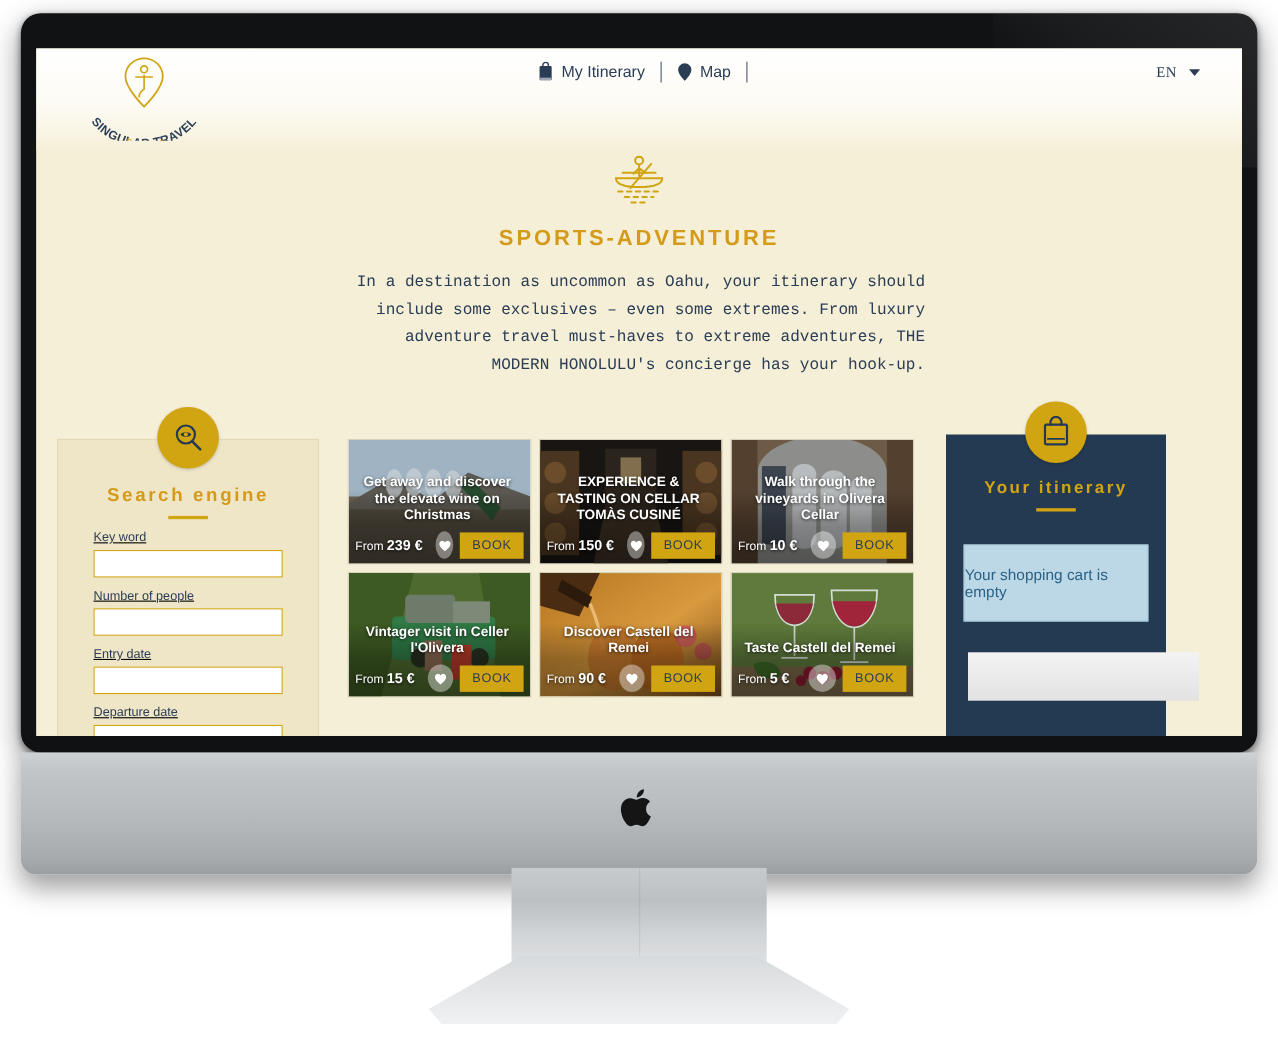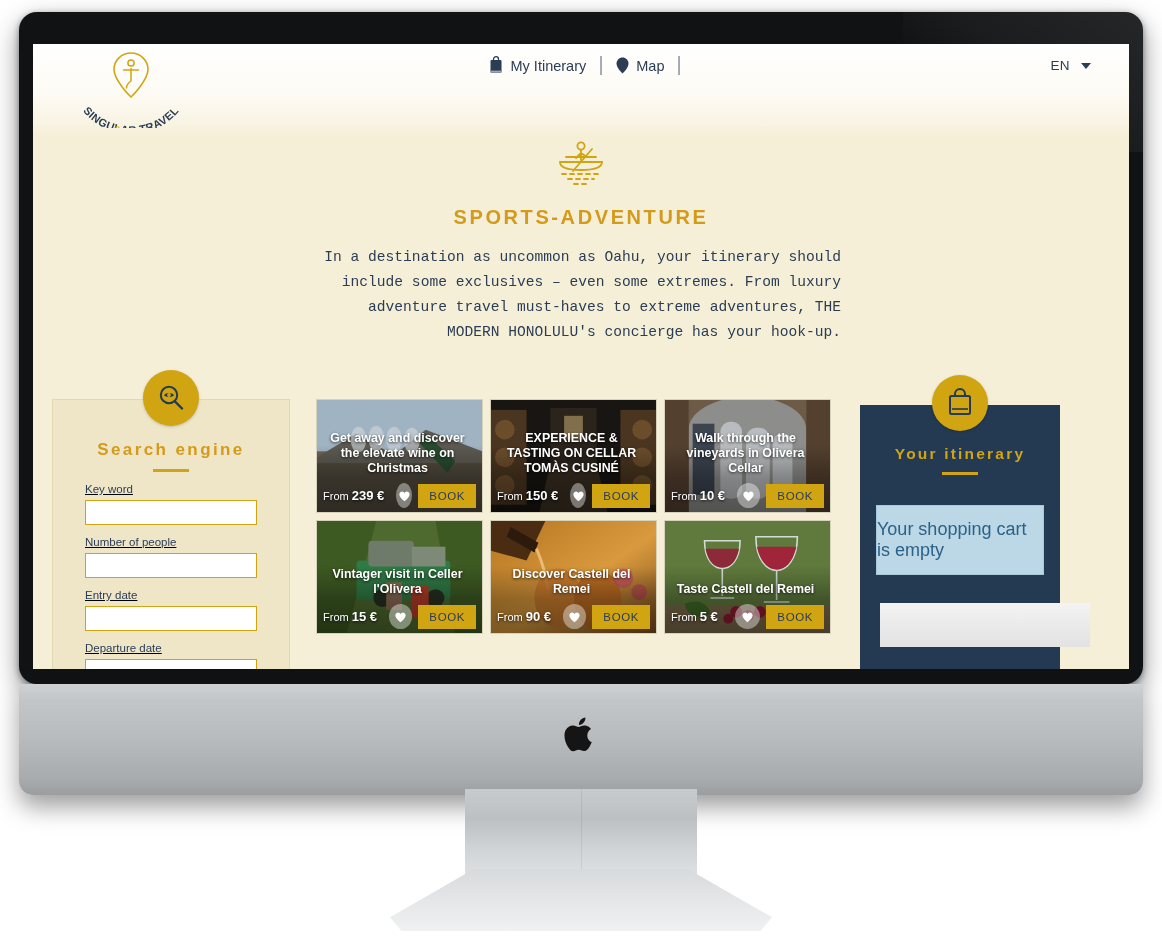--- a/index.html
+++ b/index.html
@@ -77,21 +77,21 @@
   .topnav {
     position: absolute; left: 50%; top: 12px; transform: translateX(-50%);
     display: flex; align-items: center; gap: 0px;
     color: #2b3d55; font-size: 14.5px;
   }
   .nav-item { display: flex; align-items: center; gap: 7px; padding: 0 10px; cursor: pointer; }
   .nav-sep { width: 1px; height: 19px; background: #2b3d55; opacity: .85; margin: 0 4px; }
   .lang {
     position: absolute; right: 38px; top: 14px;
     display: flex; align-items: center; gap: 11px;
-    color: #2b3d55; font-size: 13.5px; letter-spacing: .4px; cursor: pointer;
+    color: #2b3d55; font-size: 13.5px; letter-spacing: .4px; cursor: pointer; font-family: Liberation Serif, serif;
   }
   .caret { width: 0; height: 0; border-left: 5px solid transparent; border-right: 5px solid transparent; border-top: 6px solid #2b3d55; }
 
   .hero { text-align: center; padding-top: 4px; }
   .hero-icon { display: block; margin: 0 auto; }
   .hero-title {
     margin-top: 16px;
     color: #D49A1A; font-size: 20px; font-weight: bold; letter-spacing: 2.6px;
   }
   .hero-text {
@@ -163,33 +163,33 @@
   }
   .book {
     background: #D1A412; color: #2b3d55; border: none;
     font-family: "Liberation Sans", sans-serif;
     font-size: 11.5px; font-weight: normal; letter-spacing: .6px;
     padding: 6px 11px; cursor: pointer;
   }
 
   
   .itin-panel {
-    position: absolute; left: 827px; top: 36px; width: 200px; height: 290px;
+    position: absolute; left: 827px; top: 26px; width: 200px; height: 290px;
     background: #243A52;
   }
   .itin-title {
     margin-top: 40px; text-align: center;
     color: #D1A412; font-size: 15.5px; font-weight: bold; letter-spacing: 2.2px;
   }
   .itin-rule { width: 36px; height: 3px; background: #D1A412; margin: 9px auto 0; }
   .cart-alert {
     margin: 30px 16px 0; height: 70px;
     background: #BCD7E5; border: 1px solid #a9cadb;
     display: flex; align-items: center; justify-content: center;
-    color: #2b6287; font-size: 18px;
+    color: #2b6287; font-size: 14px;
   }
   .ghost-card {
     position: absolute; left: 20px; top: 198px; width: 210px; height: 44px;
     background: linear-gradient(180deg, #f3f3f3 0%, #e2e2e2 100%);
   }
 </style>
 </head>
 <body>
 
 <div id="imac">

